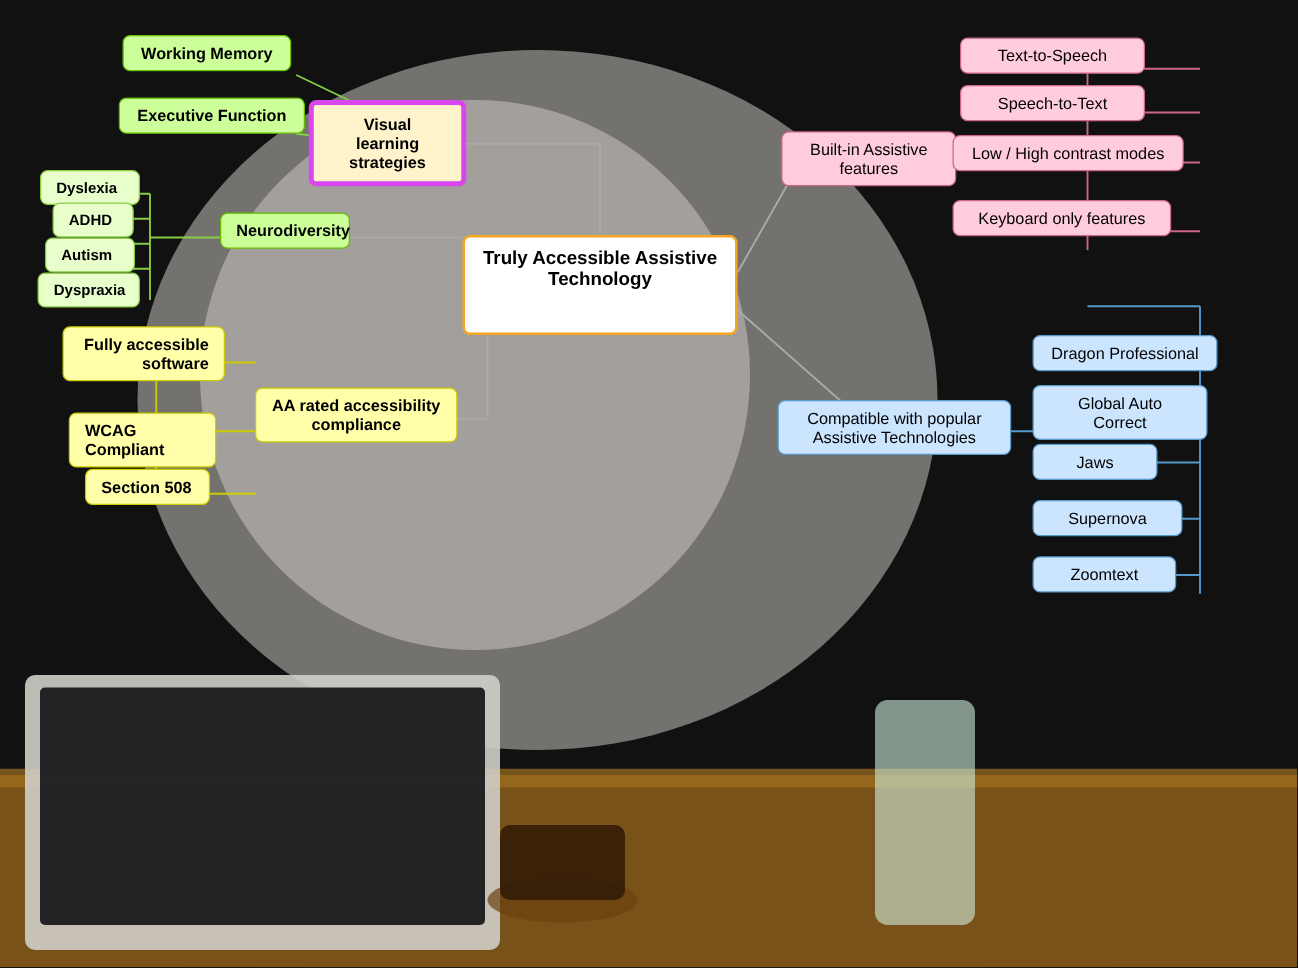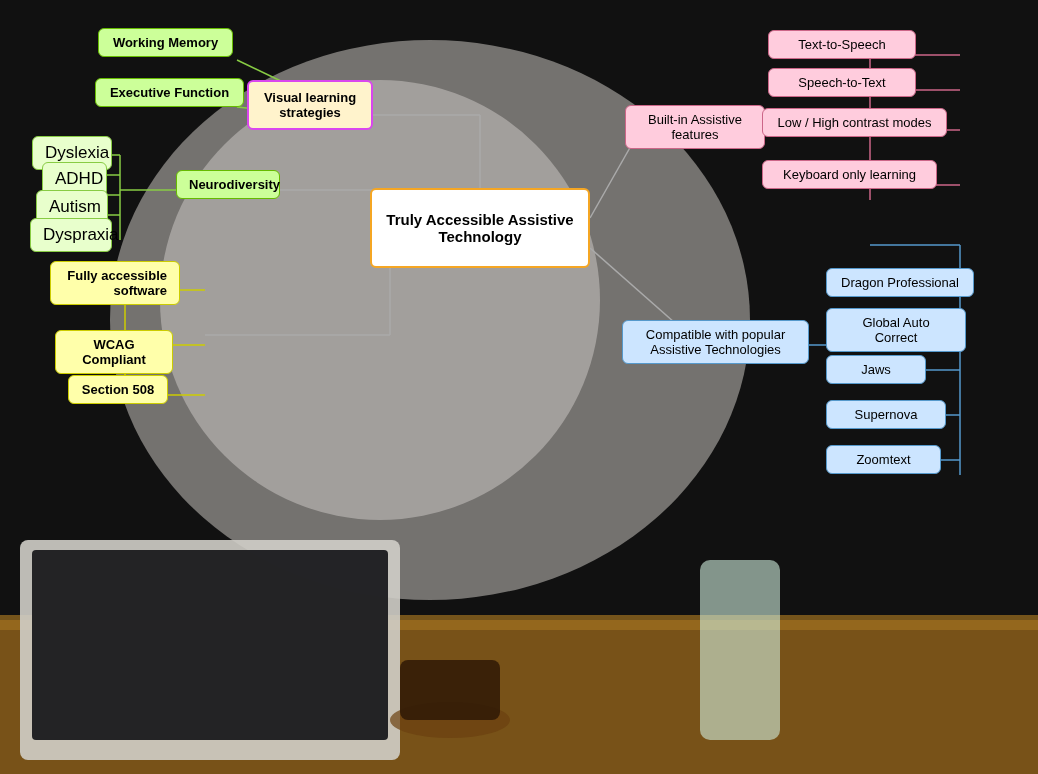--- a/index.html
+++ b/index.html
@@ -45,21 +45,21 @@
     .node-central {
       position: absolute;
       top: 188px;
       left: 370px;
       width: 220px;
       height: 80px;
       background: #fff;
       border: 2.5px solid #f5a623;
       border-radius: 6px;
       display: flex;
-      align-items: center;
+      align-items: flex-start;
       justify-content: center;
       text-align: center;
       font-size: 15px;
       font-weight: bold;
       color: #000;
       z-index: 20;
       padding: 8px;
     }
 
     
@@ -76,22 +76,22 @@
       z-index: 20;
     }
 
     
     .node-lime {
       position: absolute;
       background: #e8ffcc;
       border: 1.5px solid #88cc44;
       border-radius: 6px;
       padding: 6px 12px;
-      font-size: 17px;
-      font-weight: 400;
+      font-size: 12px;
+      font-weight: 700;
       color: #000;
       text-align: left;
       z-index: 20;
     }
 
     
     .node-pink {
       position: absolute;
       background: #ffccdd;
       border: 1.5px solid #cc6688;
@@ -115,41 +115,40 @@
       font-weight: 500;
       color: #000;
       text-align: center;
       z-index: 20;
     }
 
     
     .node-orange {
       position: absolute;
       background: #fff3cc;
-      border: 2px solid #d946ef;
+      border: 4px solid #d946ef;
       border-radius: 6px;
       padding: 8px 14px;
       font-size: 13px;
       font-weight: 600;
       color: #000;
       text-align: center;
       z-index: 20;
     }
 
     
     .node-yellow {
       position: absolute;
       background: #ffffaa;
       border: 1.5px solid #cccc00;
       border-radius: 6px;
       padding: 6px 12px;
       font-size: 13px;
       font-weight: 600;
       color: #000;
-      text-align: center;
       z-index: 20;
     }
 
     
     .connector-svg {
       position: absolute;
       top: 0; left: 0;
       width: 1038px;
       height: 774px;
       z-index: 5;
@@ -279,20 +278,24 @@
   </div>
 
   <div class="node-lime" style="top:190px;left:36px;width:72px;">
     <span>Autism</span>
   </div>
 
   <div class="node-lime" style="top:218px;left:30px;width:82px;">
     <span>Dyspraxia</span>
   </div>
 
+  <div class="node-yellow" style="top:310px;left:204px;width:162px;text-align:center;">
+    <span>AA rated accessibility
+compliance</span>
+  </div>
 
   <div class="node-yellow" style="top:261px;left:50px;width:130px;text-align:right;">
     <span>Fully accessible
 software</span>
   </div>
 
   <div class="node-yellow" style="top:330px;left:55px;width:118px;">
     <span>WCAG Compliant</span>
   </div>
 
@@ -311,21 +314,21 @@
 
   <div class="node-pink" style="top:68px;left:768px;width:148px;">
     <span>Speech-to-Text</span>
   </div>
 
   <div class="node-pink" style="top:108px;left:762px;width:185px;">
     <span>Low / High contrast modes</span>
   </div>
 
   <div class="node-pink" style="top:160px;left:762px;width:175px;">
-    <span>Keyboard only learning</span>
+    <span>Keyboard only features</span>
   </div>
 
   <div class="node-blue" style="top:320px;left:622px;width:187px;text-align:center;">
     <span>Compatible with popular
 Assistive Technologies</span>
   </div>
 
 
   <div class="node-blue" style="top:268px;left:826px;width:148px;">
     <span>Dragon Professional</span>

